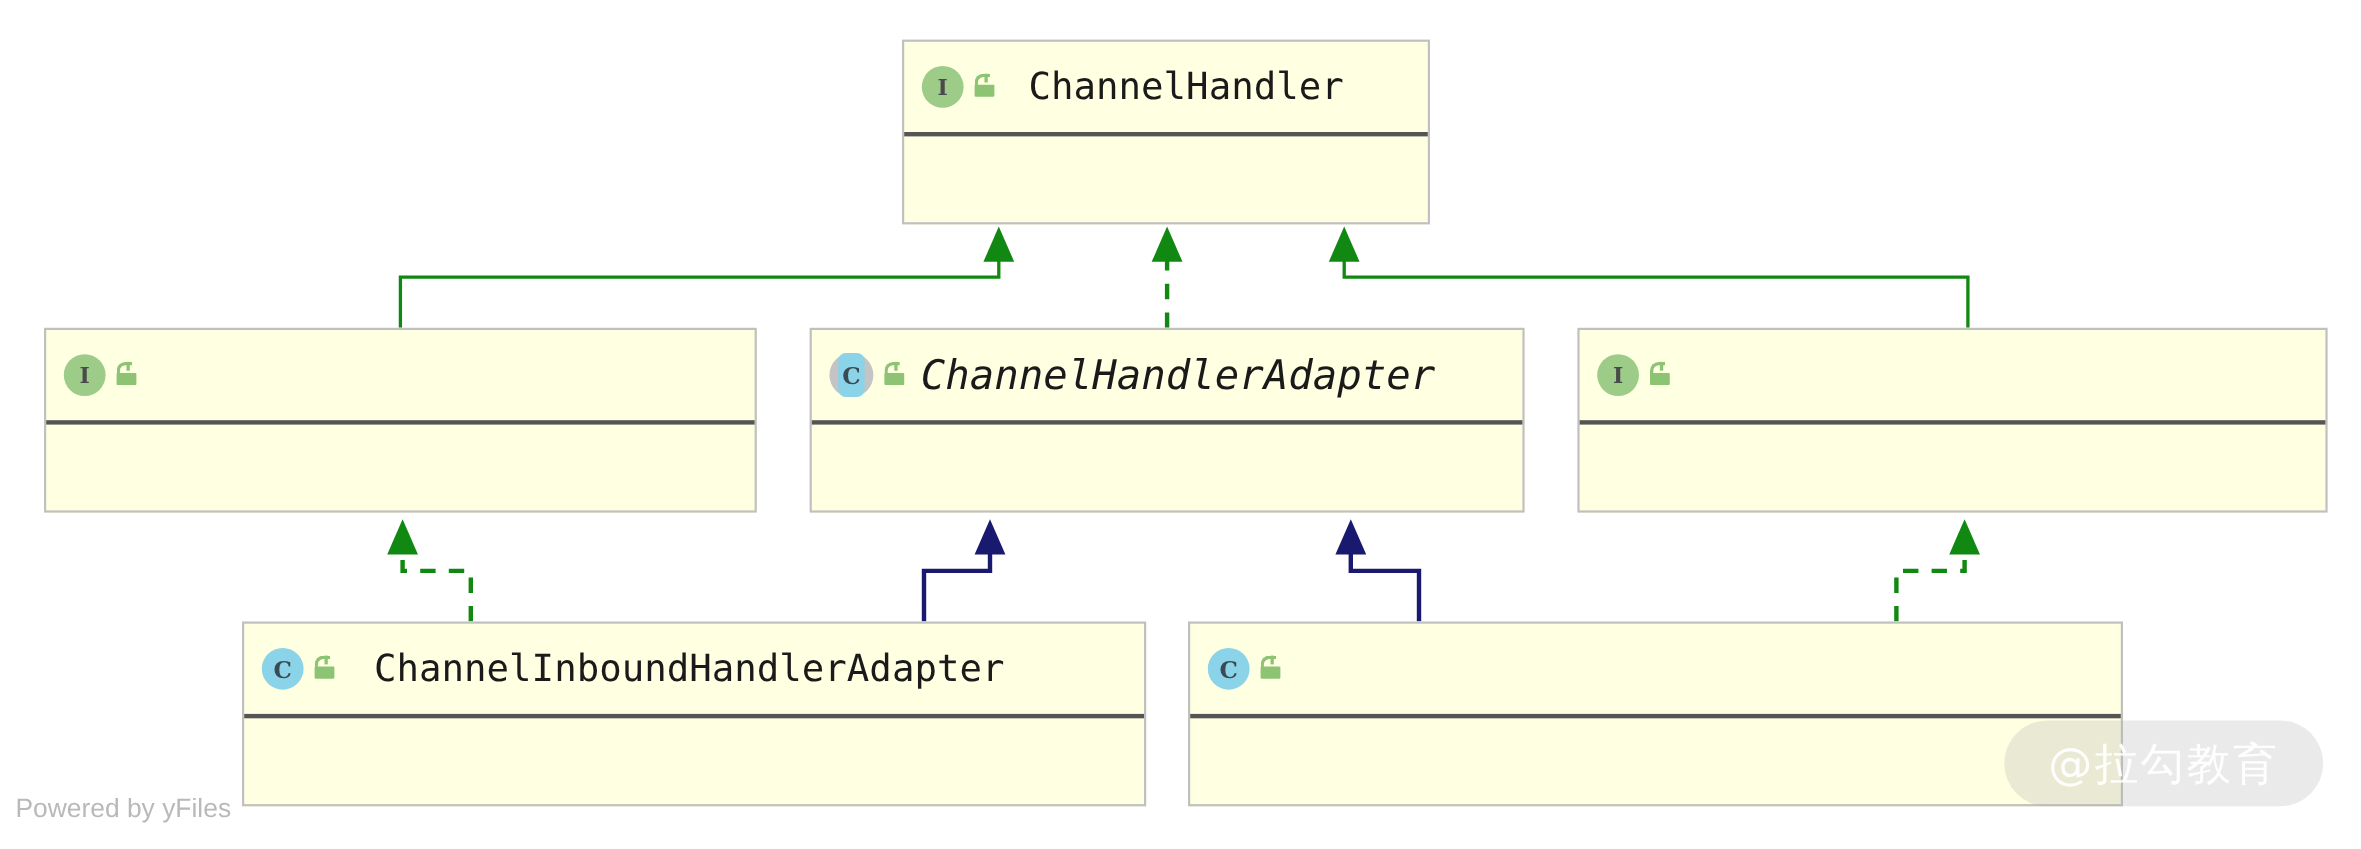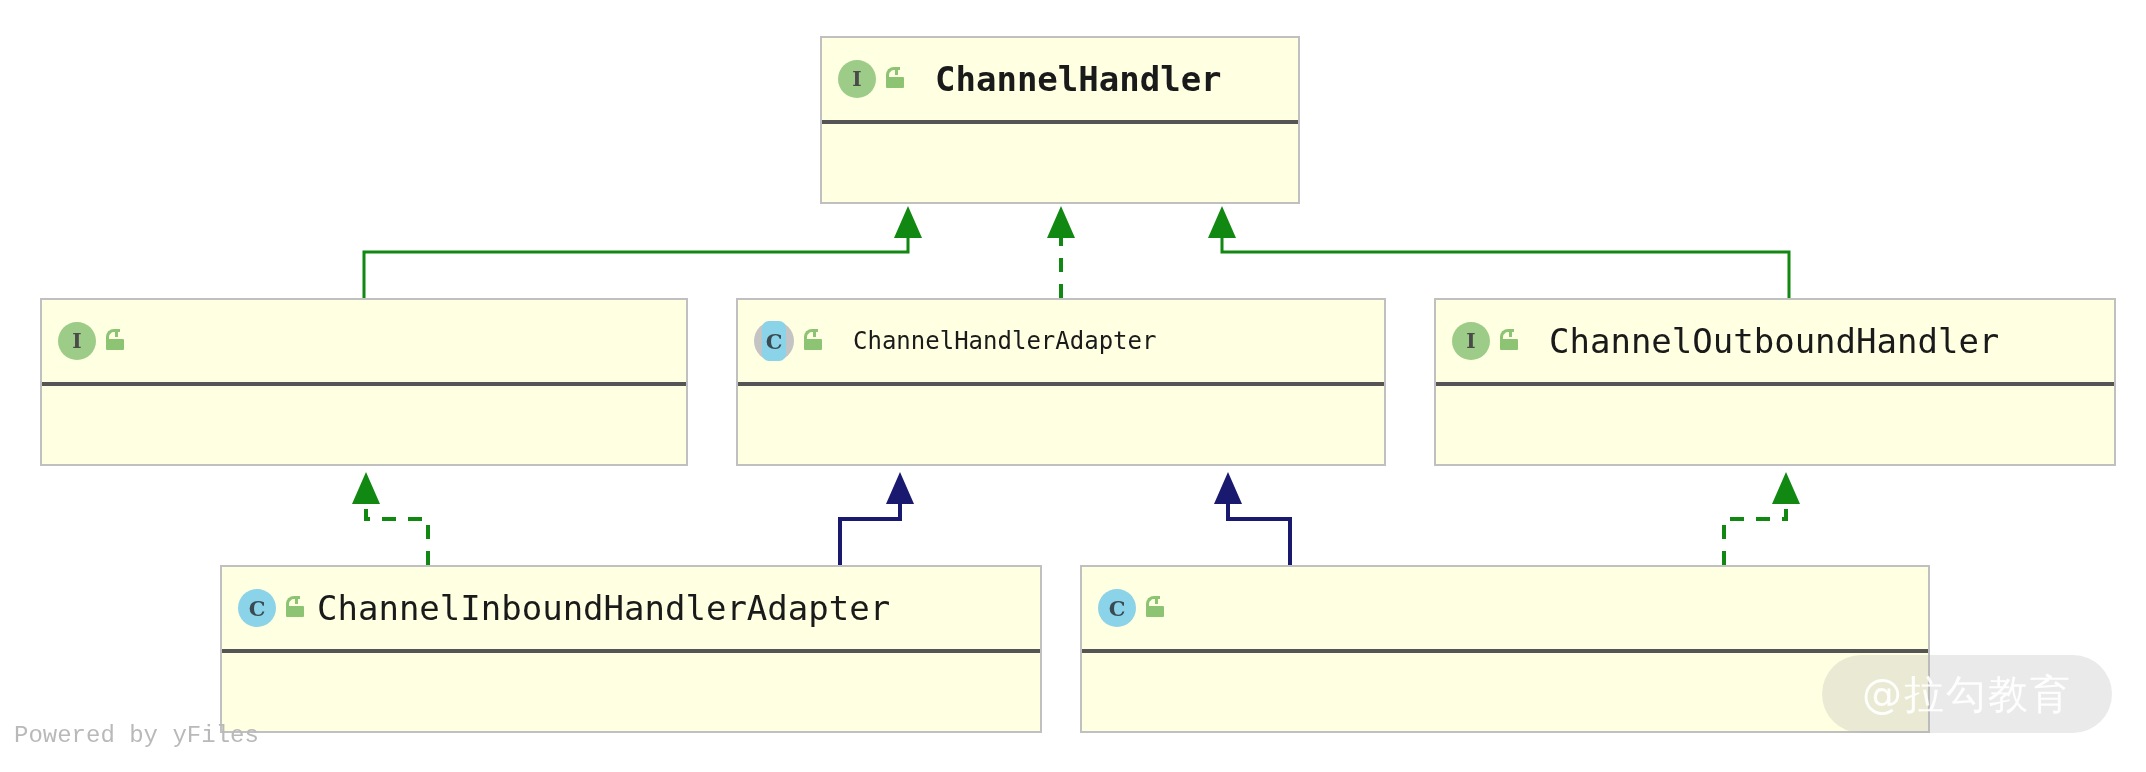--- a/index.html
+++ b/index.html
@@ -138,21 +138,21 @@
     background: rgba(180,180,180,0.28);
     border-radius: 40px;
     color: rgba(255,255,255,0.92);
     font-family: "DejaVu Sans", sans-serif;
     letter-spacing: 2px;
     user-select: none;
   }
   .footer-credit {
     position: absolute;
     color: #b9b9b9;
-    font-family: Liberation Mono, monospace;
+    font-family: Liberation Sans, sans-serif;
     white-space: nowrap;
   }
 </style>
 </head>
 <body>
 
 <div id="canvas">
 
   <svg class="edge-svg" viewBox="0 0 2146 772" xmlns="http://www.w3.org/2000/svg">
 
@@ -202,21 +202,21 @@
   </svg>
 
   <div class="uml-node" style="left:820px; top:36px; width:480px; height:168px;">
     <div class="uml-header" style="height:86px;">
       <span class="icon-stack ico-interface" style="width:38px; height:38px; font-size:20px;">I</span>
       <span class="ico-lock" style="width:26px; height:28px; margin-left:7px;">
         <span class="shackle" style="left:3px; top:2px; width:11px; height:10px;"></span>
         <span class="shackle-r" style="left:12px; top:2px; height:8px;"></span>
         <span class="body" style="left:3px; top:12px; width:18px; height:11px;"></span>
       </span>
-      <span class="uml-title" style="font-size:34px; margin-left:26px;font-weight:bold;">ChannelHandler</span>
+      <span class="uml-title" style="font-size:34px; margin-left:26px;">ChannelHandler</span>
     </div>
     <div class="uml-body"></div>
   </div>
 
   <div class="uml-node" style="left:40px; top:298px; width:648px; height:168px;">
     <div class="uml-header" style="height:86px;">
       <span class="icon-stack ico-interface" style="width:38px; height:38px; font-size:20px;">I</span>
       <span class="ico-lock" style="width:26px; height:28px; margin-left:7px;">
         <span class="shackle" style="left:3px; top:2px; width:11px; height:10px;"></span>
         <span class="shackle-r" style="left:12px; top:2px; height:8px;"></span>
@@ -231,47 +231,46 @@
       <span class="icon-stack ico-abstract" style="width:40px; height:40px;">
         <span class="disc"></span>
         <span class="plate" style="left:8px; top:0px; width:24px; height:40px;"></span>
         <span class="ltr" style="font-size:21px;">C</span>
       </span>
       <span class="ico-lock" style="width:26px; height:28px; margin-left:7px;">
         <span class="shackle" style="left:3px; top:2px; width:11px; height:10px;"></span>
         <span class="shackle-r" style="left:12px; top:2px; height:8px;"></span>
         <span class="body" style="left:3px; top:12px; width:18px; height:11px;"></span>
       </span>
-      <span class="uml-title" style="font-size:24px; margin-left:26px;">ChannelHandlerAdapter</span>
+      <span class="uml-title" style="font-size:37px; margin-left:10px;font-style:italic;">ChannelHandlerAdapter</span>
     </div>
     <div class="uml-body"></div>
   </div>
 
   <div class="uml-node" style="left:1434px; top:298px; width:682px; height:168px;">
     <div class="uml-header" style="height:86px;">
       <span class="icon-stack ico-interface" style="width:38px; height:38px; font-size:20px;">I</span>
       <span class="ico-lock" style="width:26px; height:28px; margin-left:7px;">
         <span class="shackle" style="left:3px; top:2px; width:11px; height:10px;"></span>
         <span class="shackle-r" style="left:12px; top:2px; height:8px;"></span>
         <span class="body" style="left:3px; top:12px; width:18px; height:11px;"></span>
       </span>
-      <span class="uml-title" style="font-size:34px; margin-left:26px;">ChannelOutboundHandler</span>
     </div>
     <div class="uml-body"></div>
   </div>
 
   <div class="uml-node" style="left:220px; top:565px; width:822px; height:168px;">
     <div class="uml-header" style="height:86px;">
       <span class="icon-stack ico-class" style="width:38px; height:38px; font-size:21px;">C</span>
       <span class="ico-lock" style="width:26px; height:28px; margin-left:7px;">
         <span class="shackle" style="left:3px; top:2px; width:11px; height:10px;"></span>
         <span class="shackle-r" style="left:12px; top:2px; height:8px;"></span>
         <span class="body" style="left:3px; top:12px; width:18px; height:11px;"></span>
       </span>
-      <span class="uml-title" style="font-size:34px; margin-left:8px;">ChannelInboundHandlerAdapter</span>
+      <span class="uml-title" style="font-size:34px; margin-left:31px;">ChannelInboundHandlerAdapter</span>
     </div>
     <div class="uml-body"></div>
   </div>
 
   <div class="uml-node" style="left:1080px; top:565px; width:850px; height:168px;">
     <div class="uml-header" style="height:86px;">
       <span class="icon-stack ico-class" style="width:38px; height:38px; font-size:21px;">C</span>
       <span class="ico-lock" style="width:26px; height:28px; margin-left:7px;">
         <span class="shackle" style="left:3px; top:2px; width:11px; height:10px;"></span>
         <span class="shackle-r" style="left:12px; top:2px; height:8px;"></span>

